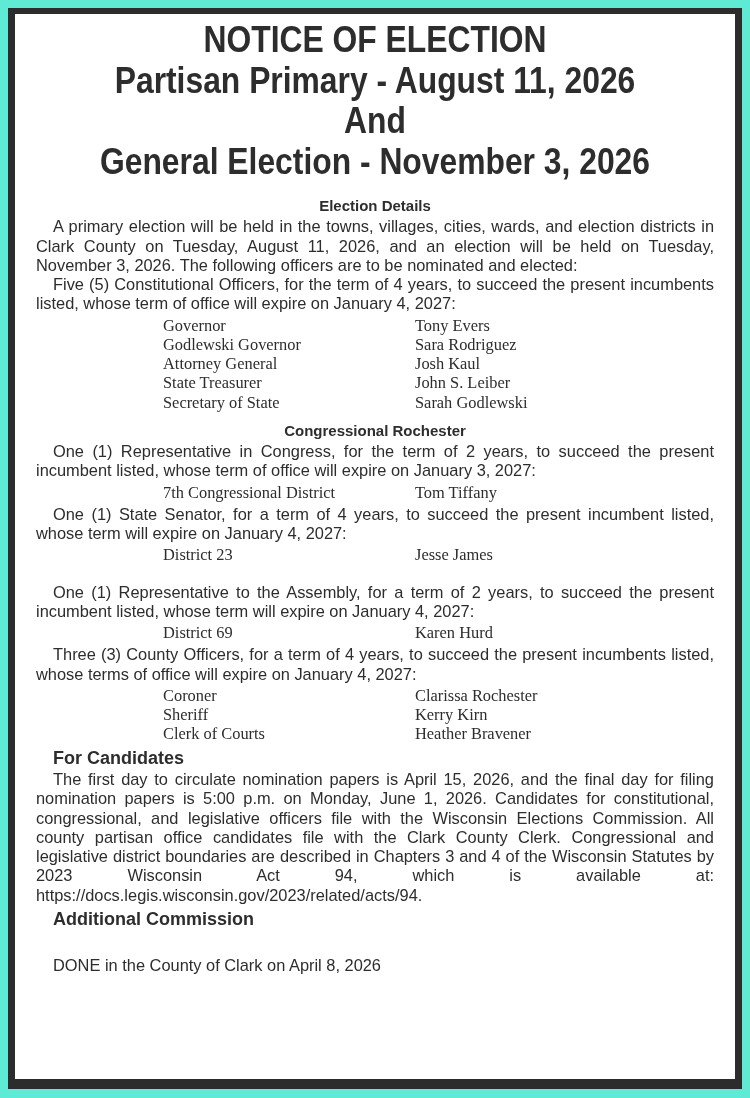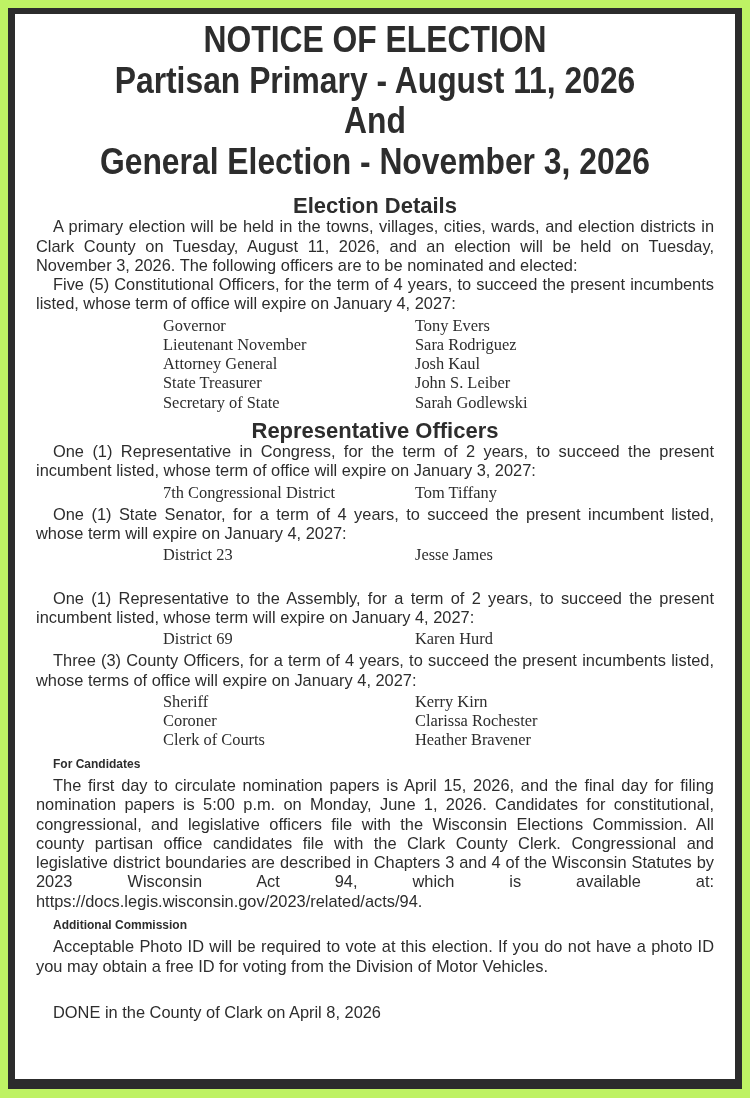--- a/index.html
+++ b/index.html
@@ -1,21 +1,21 @@
 <!DOCTYPE html>
 <html><head>
 <meta charset="utf-8">
 <style>
   * { margin: 0; padding: 0; box-sizing: border-box; }
   html, body { background: #ffffff; }
   .page {
     position: relative;
     width: 750px;
     height: 1098px;
-    background: #bef264;
+    background: #5eead4;
     font-family: "Liberation Sans", sans-serif;
     color: #2d2d2d;
     overflow: hidden;
   }
   .frame {
     position: absolute;
     left: 8px; top: 8px; right: 8px; bottom: 9px;
     border-style: solid;
     border-color: #2c2c2c;
     border-width: 6px 7px 10px 7px;
@@ -35,46 +35,46 @@
     font-size: 37px;
     line-height: 40.5px;
     white-space: nowrap;
     transform: scaleX(0.86);
     transform-origin: 50% 50%;
   }
   
   .sec-head {
     text-align: center;
     font-weight: bold;
-    font-size: 22px;
+    font-size: 15px;
     line-height: 19.3px;
     margin-top: 9px;
     margin-bottom: 2px;
   }
   .sec-head .light-s { font-weight: normal; }
   .left-head {
     font-weight: bold;
-    font-size: 12px;
+    font-size: 18px;
     line-height: 19.3px;
     padding-left: 17px;
     margin-top: 5px;
     margin-bottom: 2px;
   }
   
   .para {
     text-align: justify;
     text-indent: 17px;
     margin: 0;
   }
   .u { text-underline-offset: 2px; }
   
   .officers { margin: 2px 0 3px 127px; }
   .officer-row { line-height: 19.2px; white-space: nowrap; font-family: Liberation Serif, serif; }
   .office { display: inline-block; width: 252px; }
-  .gap-md { margin-top: 24px; }
+  .gap-md { margin-top: 18px; }
   .gap-lg { margin-top: 19px; }
   
   .done-block { padding-left: 17px; margin-top: 27px; line-height: 19.5px; }
 </style>
 </head>
 <body>
 
 <div class="page">
   <div class="frame">
     <div class="content">
@@ -85,54 +85,53 @@
         <div class="title-line">And</div>
         <div class="title-line">General Election - November 3, 2026</div>
       </div>
 
       <div class="sec-head">Election Details</div>
       <p class="para">A primary election will be held in the towns, villages, cities, wards, and election districts in Clark County on Tuesday, August 11, 2026, and an election will be held on Tuesday, November 3, 2026. The following officers are to be nominated and elected:</p>
 
       <p class="para"><span class="u">Five (5) Constitutional Officers</span><span>, for the term of 4 years, to succeed the present incumbents listed, whose term of office will expire on January 4, 2027:</span></p>
       <div class="officers">
         <div class="officer-row"><span class="office">Governor</span><span class="incumbent">Tony Evers</span></div>
-        <div class="officer-row"><span class="office">Lieutenant November</span><span class="incumbent">Sara Rodriguez</span></div>
+        <div class="officer-row"><span class="office">Godlewski Governor</span><span class="incumbent">Sara Rodriguez</span></div>
         <div class="officer-row"><span class="office">Attorney General</span><span class="incumbent">Josh Kaul</span></div>
         <div class="officer-row"><span class="office">State Treasurer</span><span class="incumbent">John S. Leiber</span></div>
         <div class="officer-row"><span class="office">Secretary of State</span><span class="incumbent">Sarah Godlewski</span></div>
       </div>
 
-      <div class="sec-head">Representative Officers</div>
+      <div class="sec-head">Congressional Rochester</div>
       <p class="para"><span class="u">One (1) Representative in Congress</span><span>, for the term of 2 years, to succeed the present incumbent listed, whose term of office will expire on January 3, 2027:</span></p>
       <div class="officers">
         <div class="officer-row"><span class="office">7th Congressional District</span><span class="incumbent">Tom Tiffany</span></div>
       </div>
 
       <p class="para"><span class="u">One (1) State Senator</span><span>, for a term of 4 years, to succeed the present incumbent listed, whose term will expire on January 4, 2027:</span></p>
       <div class="officers">
         <div class="officer-row"><span class="office">District 23</span><span class="incumbent">Jesse James</span></div>
       </div>
 
       <p class="para gap-md"><span class="u">One (1) Representative to the Assembly</span><span>, for a term of 2 years, to succeed the present incumbent listed, whose term will expire on January 4, 2027:</span></p>
       <div class="officers">
         <div class="officer-row"><span class="office">District 69</span><span class="incumbent">Karen Hurd</span></div>
       </div>
 
       <p class="para">Three (3) County Officers, for a term of 4 years, to succeed the present incumbents listed, whose terms of office will expire on January 4, 2027:</p>
       <div class="officers">
+        <div class="officer-row"><span class="office">Coroner</span><span class="incumbent">Clarissa Rochester</span></div>
         <div class="officer-row"><span class="office">Sheriff</span><span class="incumbent">Kerry Kirn</span></div>
-        <div class="officer-row"><span class="office">Coroner</span><span class="incumbent">Clarissa Rochester</span></div>
         <div class="officer-row"><span class="office">Clerk of Courts</span><span class="incumbent">Heather Bravener</span></div>
       </div>
 
       <div class="left-head">For Candidates</div>
       <p class="para">The first day to circulate nomination papers is April 15, 2026, and the final day for filing nomination papers is 5:00 p.m. on Monday, June 1, 2026. Candidates for constitutional, congressional, and legislative officers file with the Wisconsin Elections Commission. All county partisan office candidates file with the Clark County Clerk. Congressional and legislative district boundaries are described in Chapters 3 and 4 of the Wisconsin Statutes by 2023 Wisconsin Act 94, which is available at: https://docs.legis.wisconsin.gov/2023/related/acts/94.</p>
 
       <div class="left-head">Additional Commission</div>
-      <p class="para">Acceptable Photo ID will be required to vote at this election.  If you do not have a photo ID you may obtain a free ID for voting from the Division of Motor Vehicles.</p>
 
       <div class="done-block">
         <div>DONE in the County of Clark on April 8, 2026</div>
 
       </div>
 
     </div>
   </div>
 </div>
 

